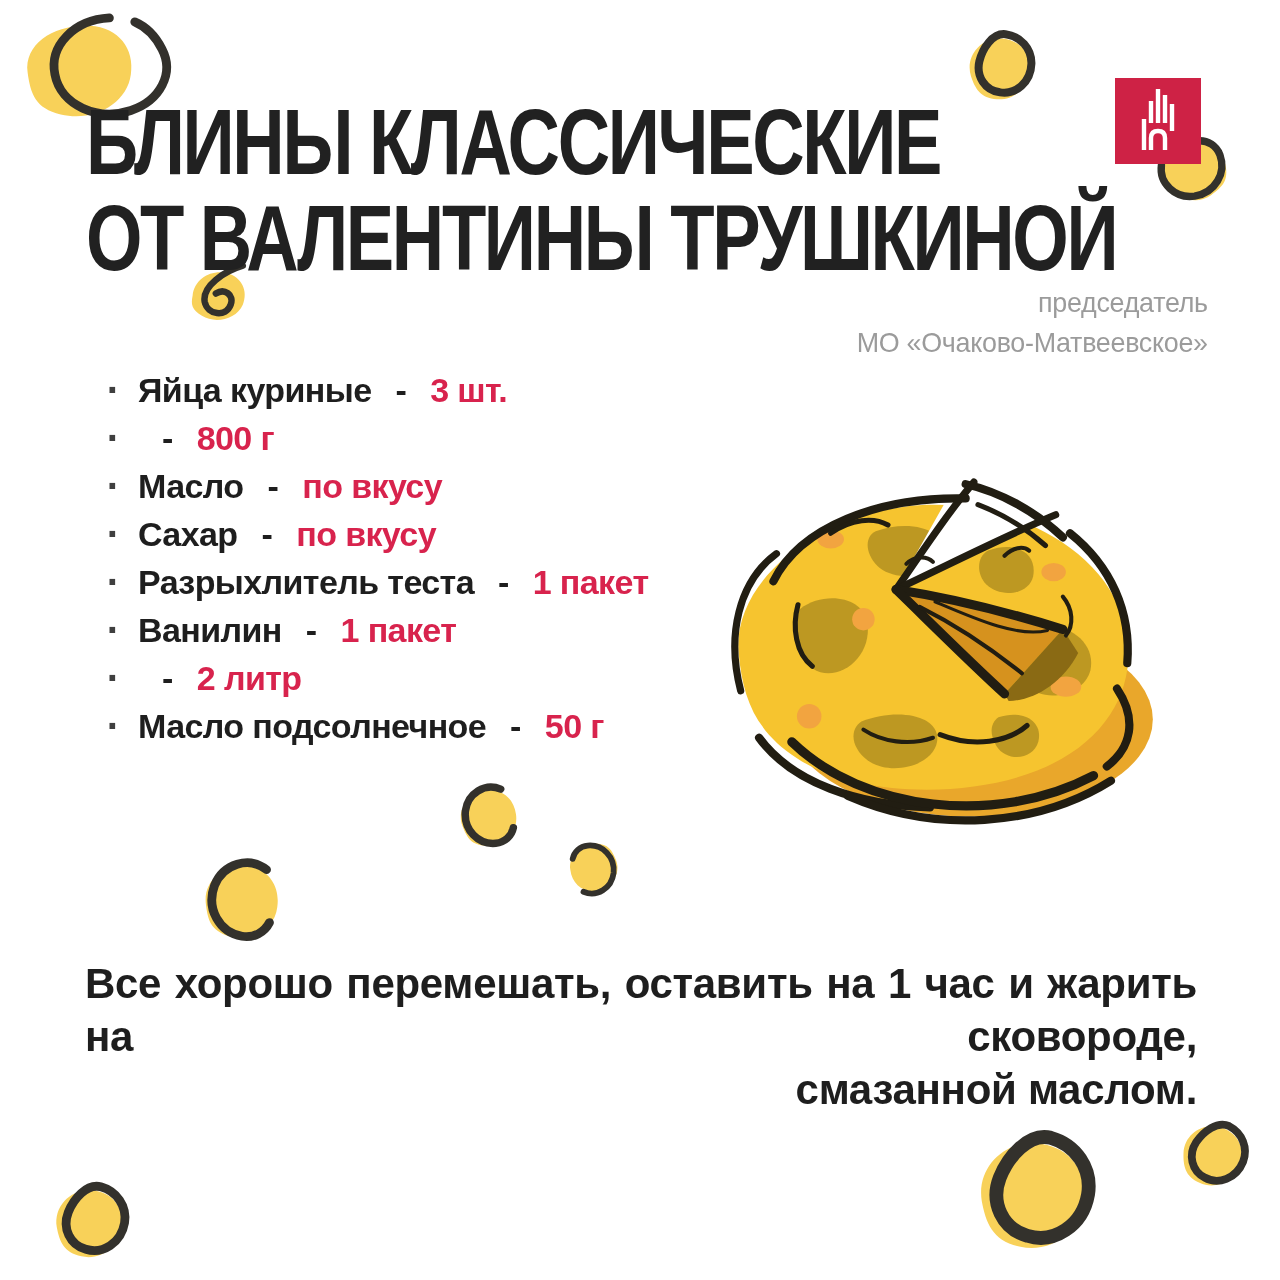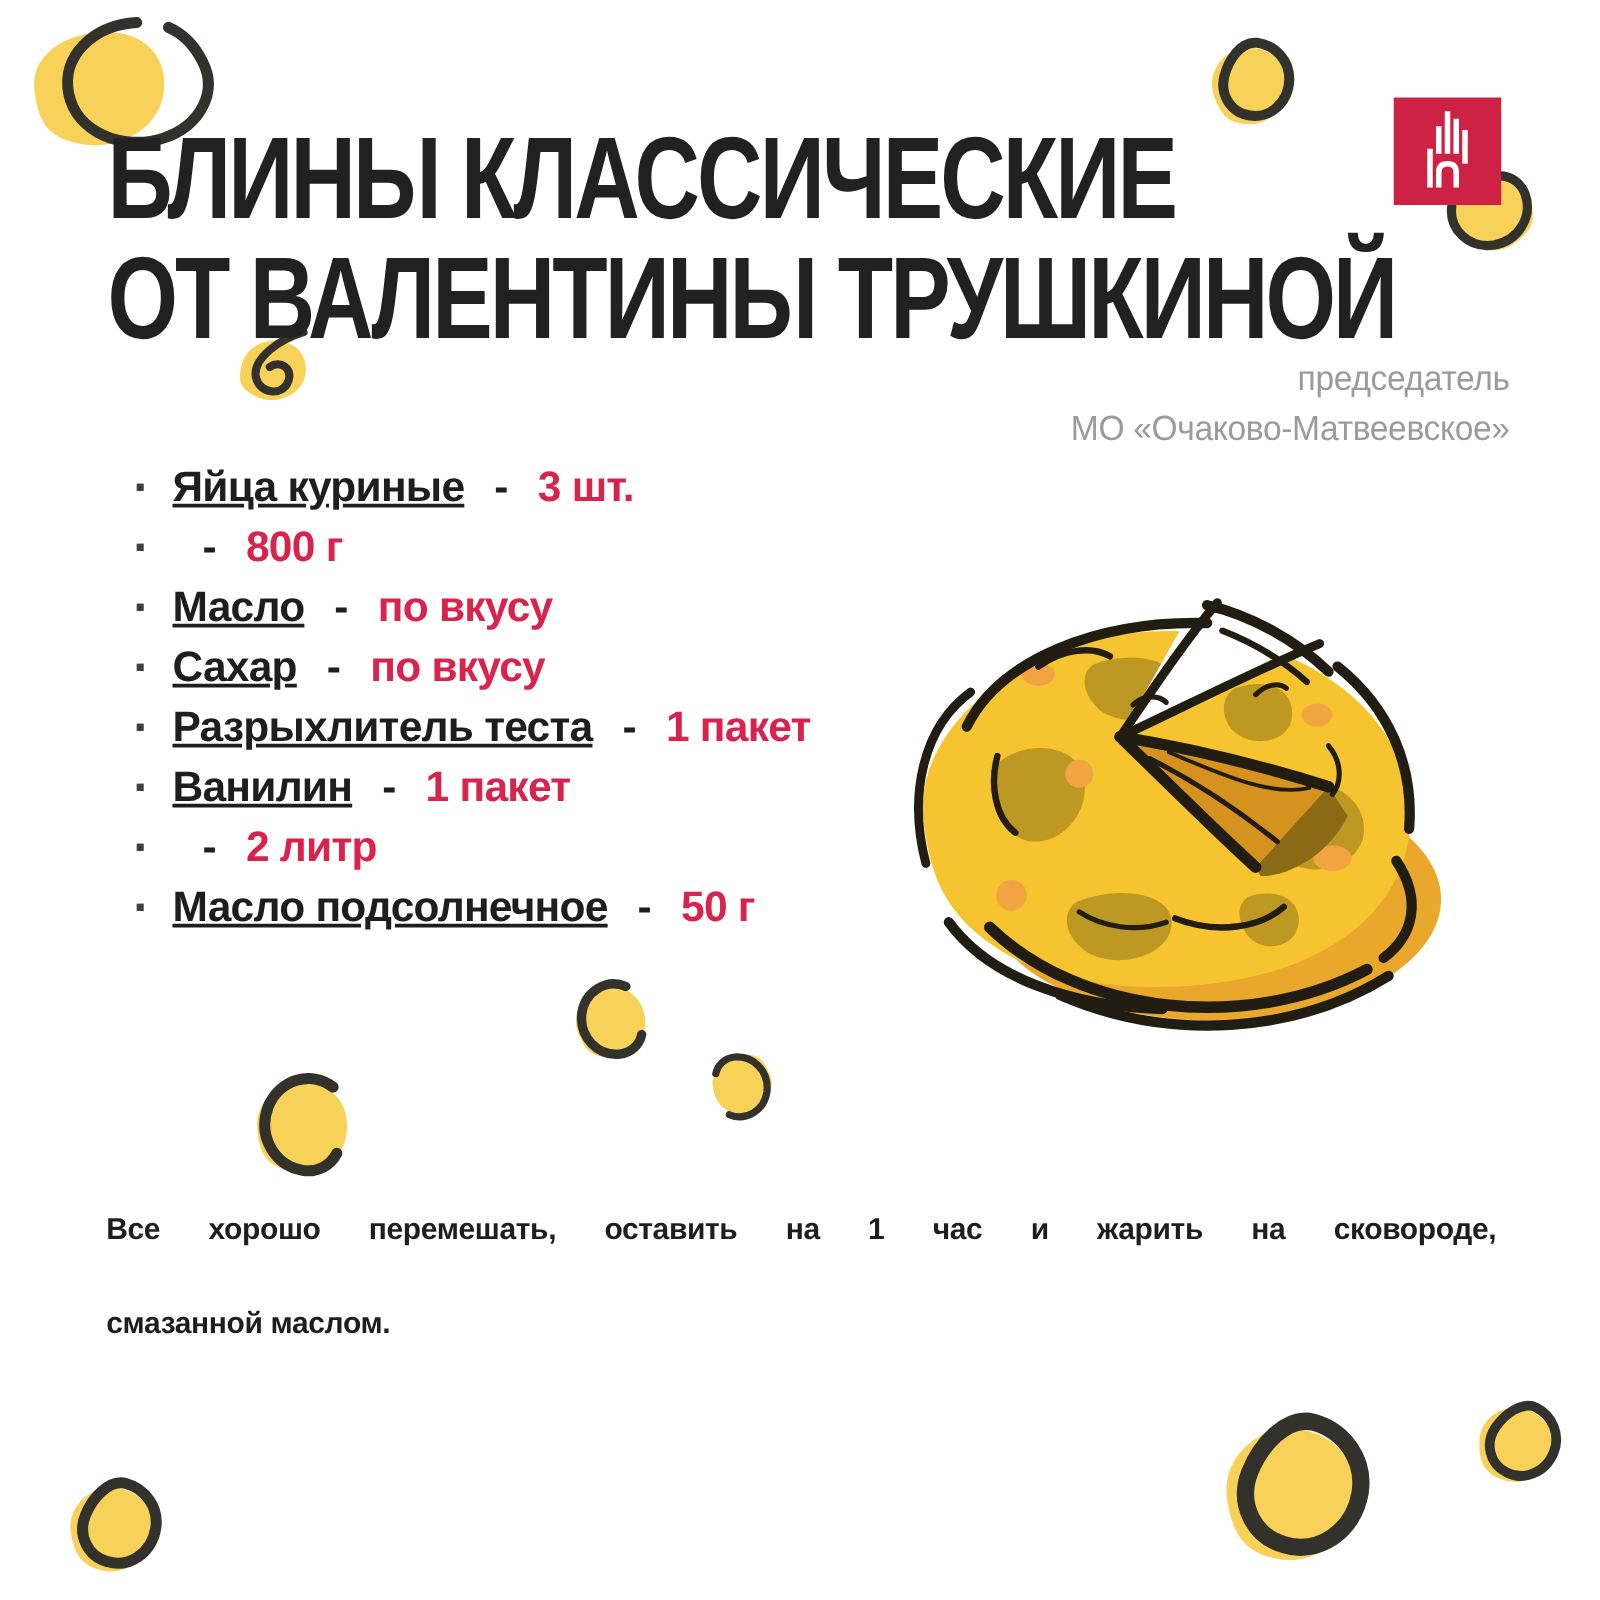--- a/index.html
+++ b/index.html
@@ -30,30 +30,30 @@
     position:absolute;right:72px;top:283px;z-index:2;text-align:right;
     font-size:28px;line-height:40px;font-weight:400;color:var(--muted);
     transform:scaleX(0.96);transform-origin:right top;letter-spacing:-0.3px;
   }
   .byline span{display:block;}
 
   .ing-list{position:absolute;left:104px;top:366px;z-index:2;list-style:none;}
   .ing-row{display:flex;align-items:center;height:48px;font-size:34px;font-weight:700;
     letter-spacing:-0.6px;color:var(--body-ink);white-space:nowrap;}
   .dot{width:18px;text-align:center;font-size:40px;color:#3f3f3f;margin-right:16px;line-height:48px;}
-  .ing-name{color:var(--body-ink);text-decoration:underline;}
+  .ing-name{color:var(--body-ink);}
   .ing-dash{margin:0 24px;color:var(--body-ink);}
   .ing-qty{color:var(--accent);}
 
   .instructions{
     position:absolute;left:85px;top:957px;width:1112px;z-index:2;
-    font-size:24px;font-weight:700;line-height:53px;letter-spacing:-0.3px;color:var(--body-ink);
+    font-size:42px;font-weight:700;line-height:53px;letter-spacing:-0.3px;color:var(--body-ink);
   }
   .instr-l1{display:block;text-align:justify;text-align-last:justify;}
-  .instr-l2{display:block;text-align:left;margin-top:22px;}
+  .instr-l2{display:block;text-align:right;}
 
   .logo{
     position:absolute;left:1115px;top:78px;width:86px;height:86px;z-index:3;
     background:var(--logo-red);
   }
   .logo svg{display:block;width:100%;height:100%;}
 
   .pancake{position:absolute;left:710px;top:473px;width:450px;height:370px;z-index:2;}
   .pk-y{fill:var(--pancake-yellow);} .pk-b{fill:var(--pancake-band);}
   .pk-o{fill:var(--patch-olive);} .pk-or{fill:var(--patch-orange);}

